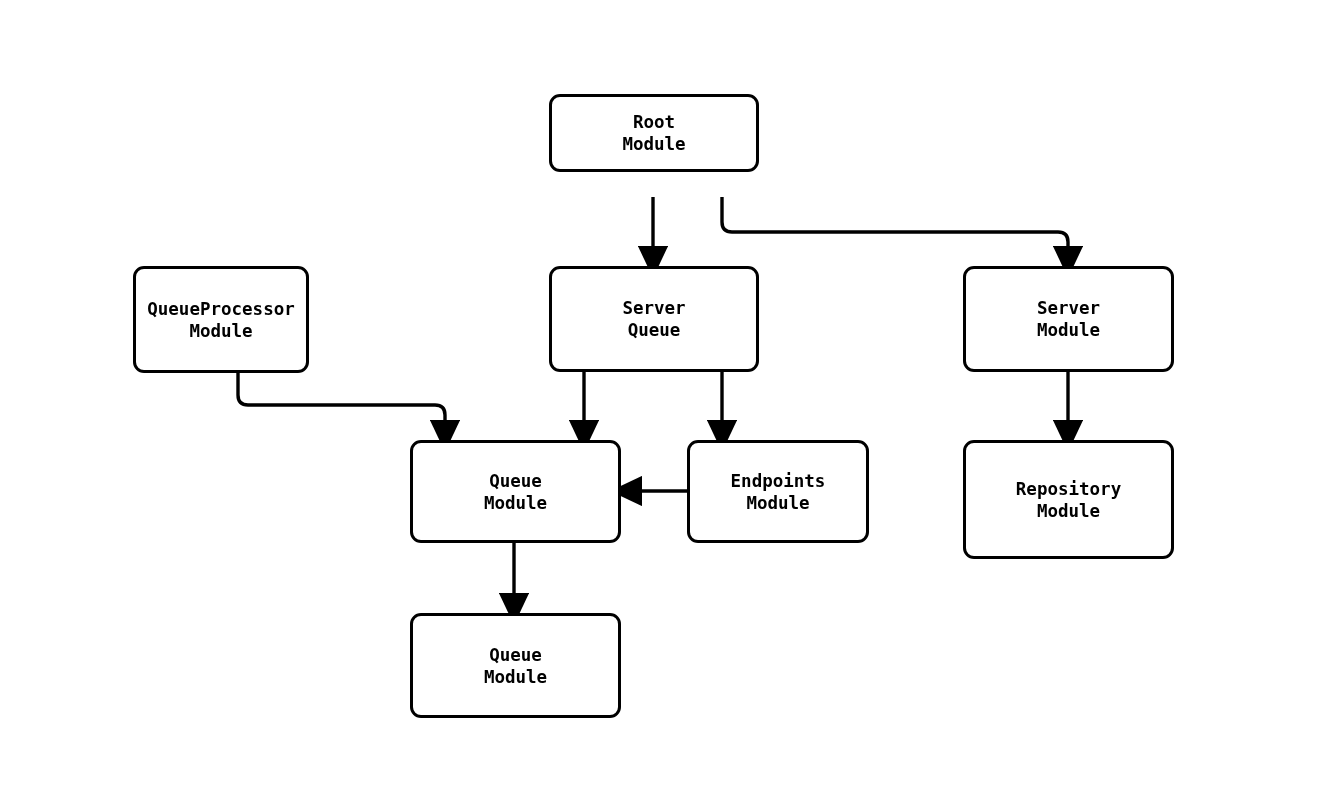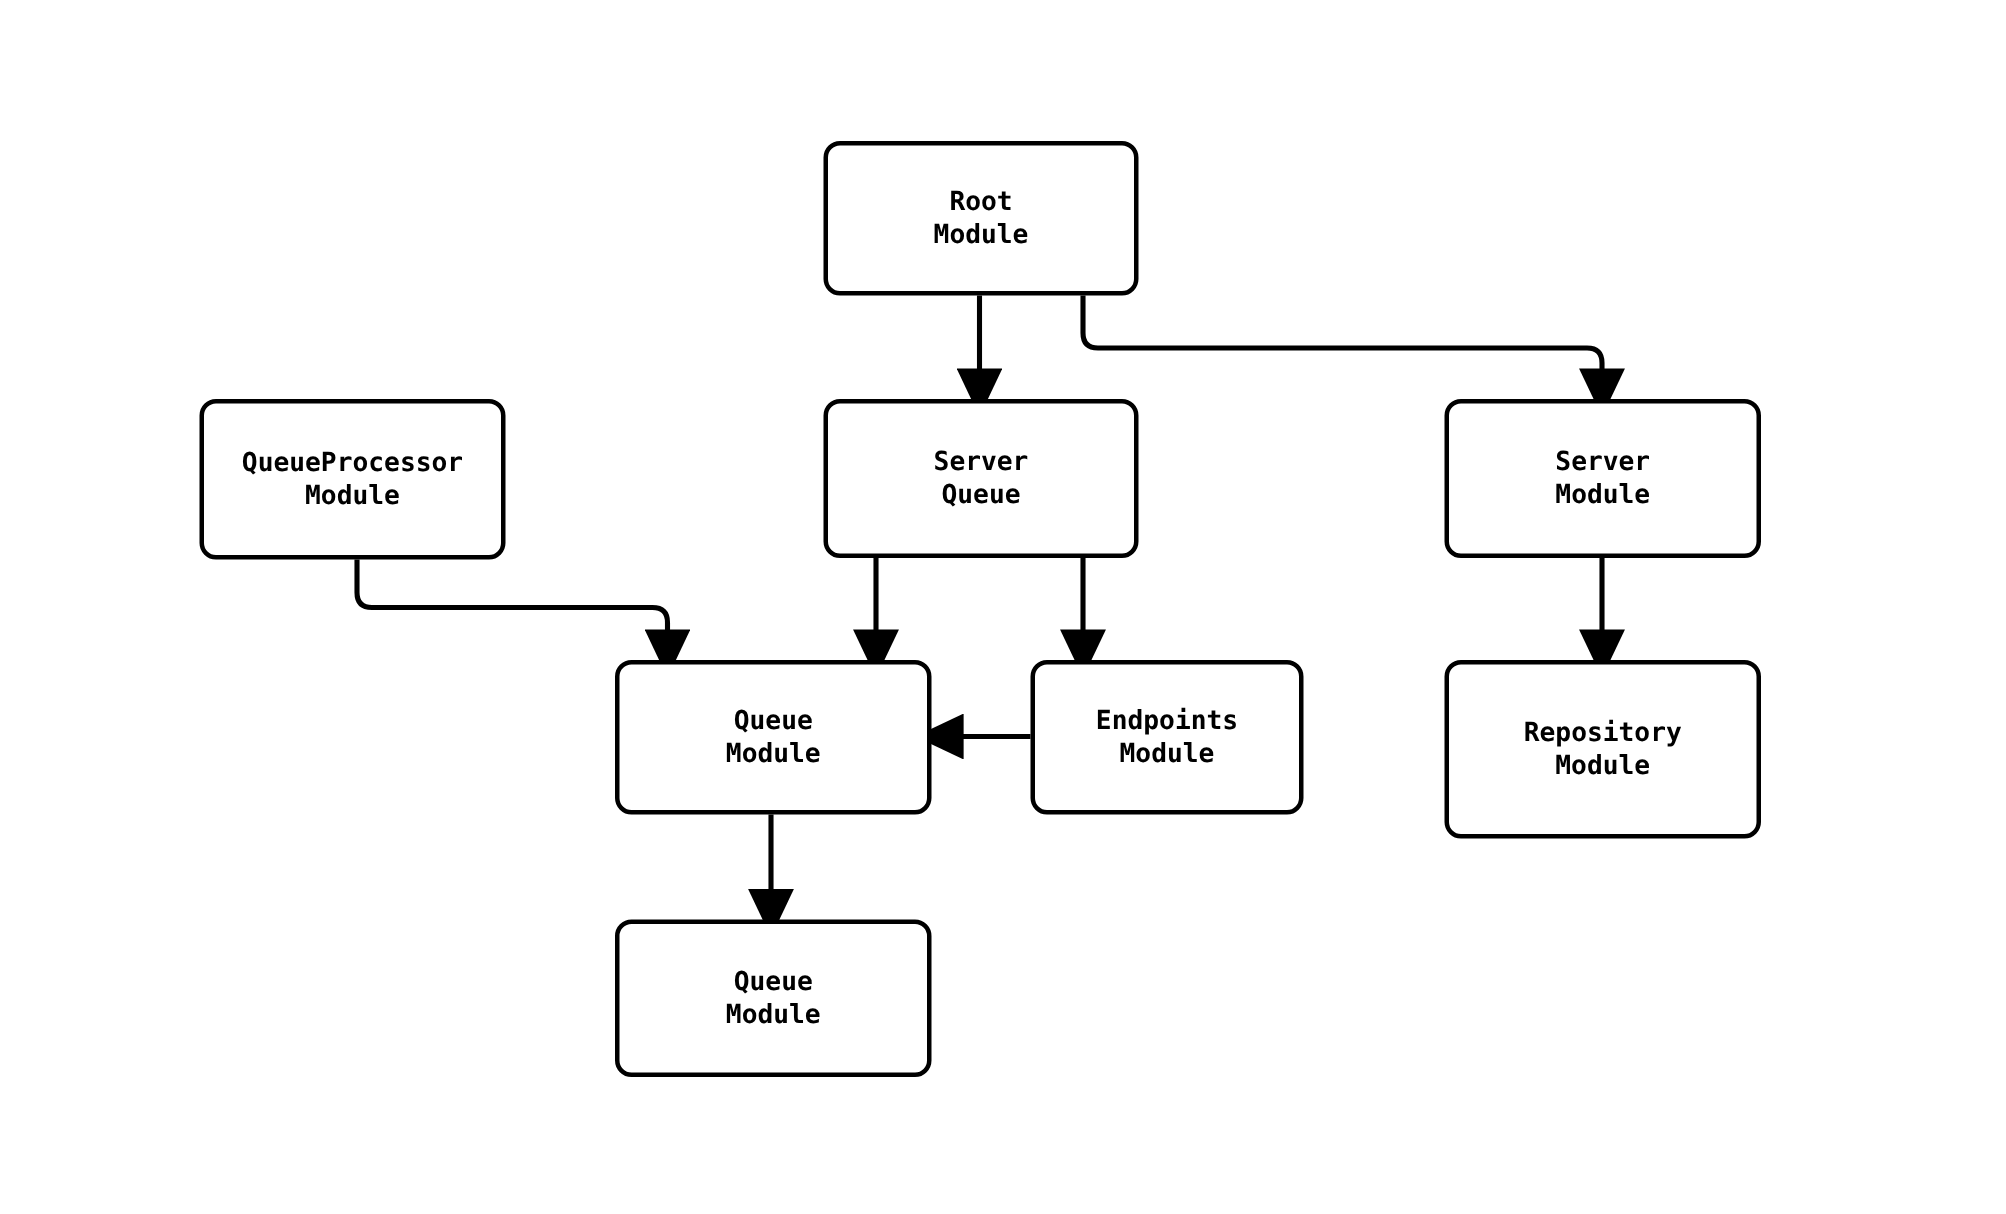--- a/index.html
+++ b/index.html
@@ -66,26 +66,26 @@
       <path d="M 722 197 L 722 222 Q 722 232 732 232 L 1058 232 Q 1068 232 1068 242 L 1068 249" marker-end="url(#arrow-down)"></path>
       <path d="M 584 372 L 584 423" marker-end="url(#arrow-down)"></path>
       <path d="M 722 372 L 722 423" marker-end="url(#arrow-down)"></path>
       <path d="M 238 373 L 238 395 Q 238 405 248 405 L 435 405 Q 445 405 445 415 L 445 423" marker-end="url(#arrow-down)"></path>
       <path d="M 1068 372 L 1068 423" marker-end="url(#arrow-down)"></path>
       <path d="M 687 491 L 639 491" marker-end="url(#arrow-down)"></path>
       <path d="M 514 543 L 514 596" marker-end="url(#arrow-down)"></path>
     </g>
   </svg>
 
-  <div class="node" style="left:549px; top:94px; width:210px; height:103px;">
+  <div class="node" style="left:549px; top:94px; width:210px; height:78px;">
     <div class="node-label">Root
 Module</div>
   </div>
 
-  <div class="node" style="left:133px; top:266px; width:204px; height:107px;">
+  <div class="node" style="left:133px; top:266px; width:176px; height:107px;">
     <div class="node-label">QueueProcessor
 Module</div>
   </div>
 
   <div class="node" style="left:549px; top:266px; width:210px; height:106px;">
     <div class="node-label">Server
 Queue</div>
   </div>
 
   <div class="node" style="left:963px; top:266px; width:211px; height:106px;">

